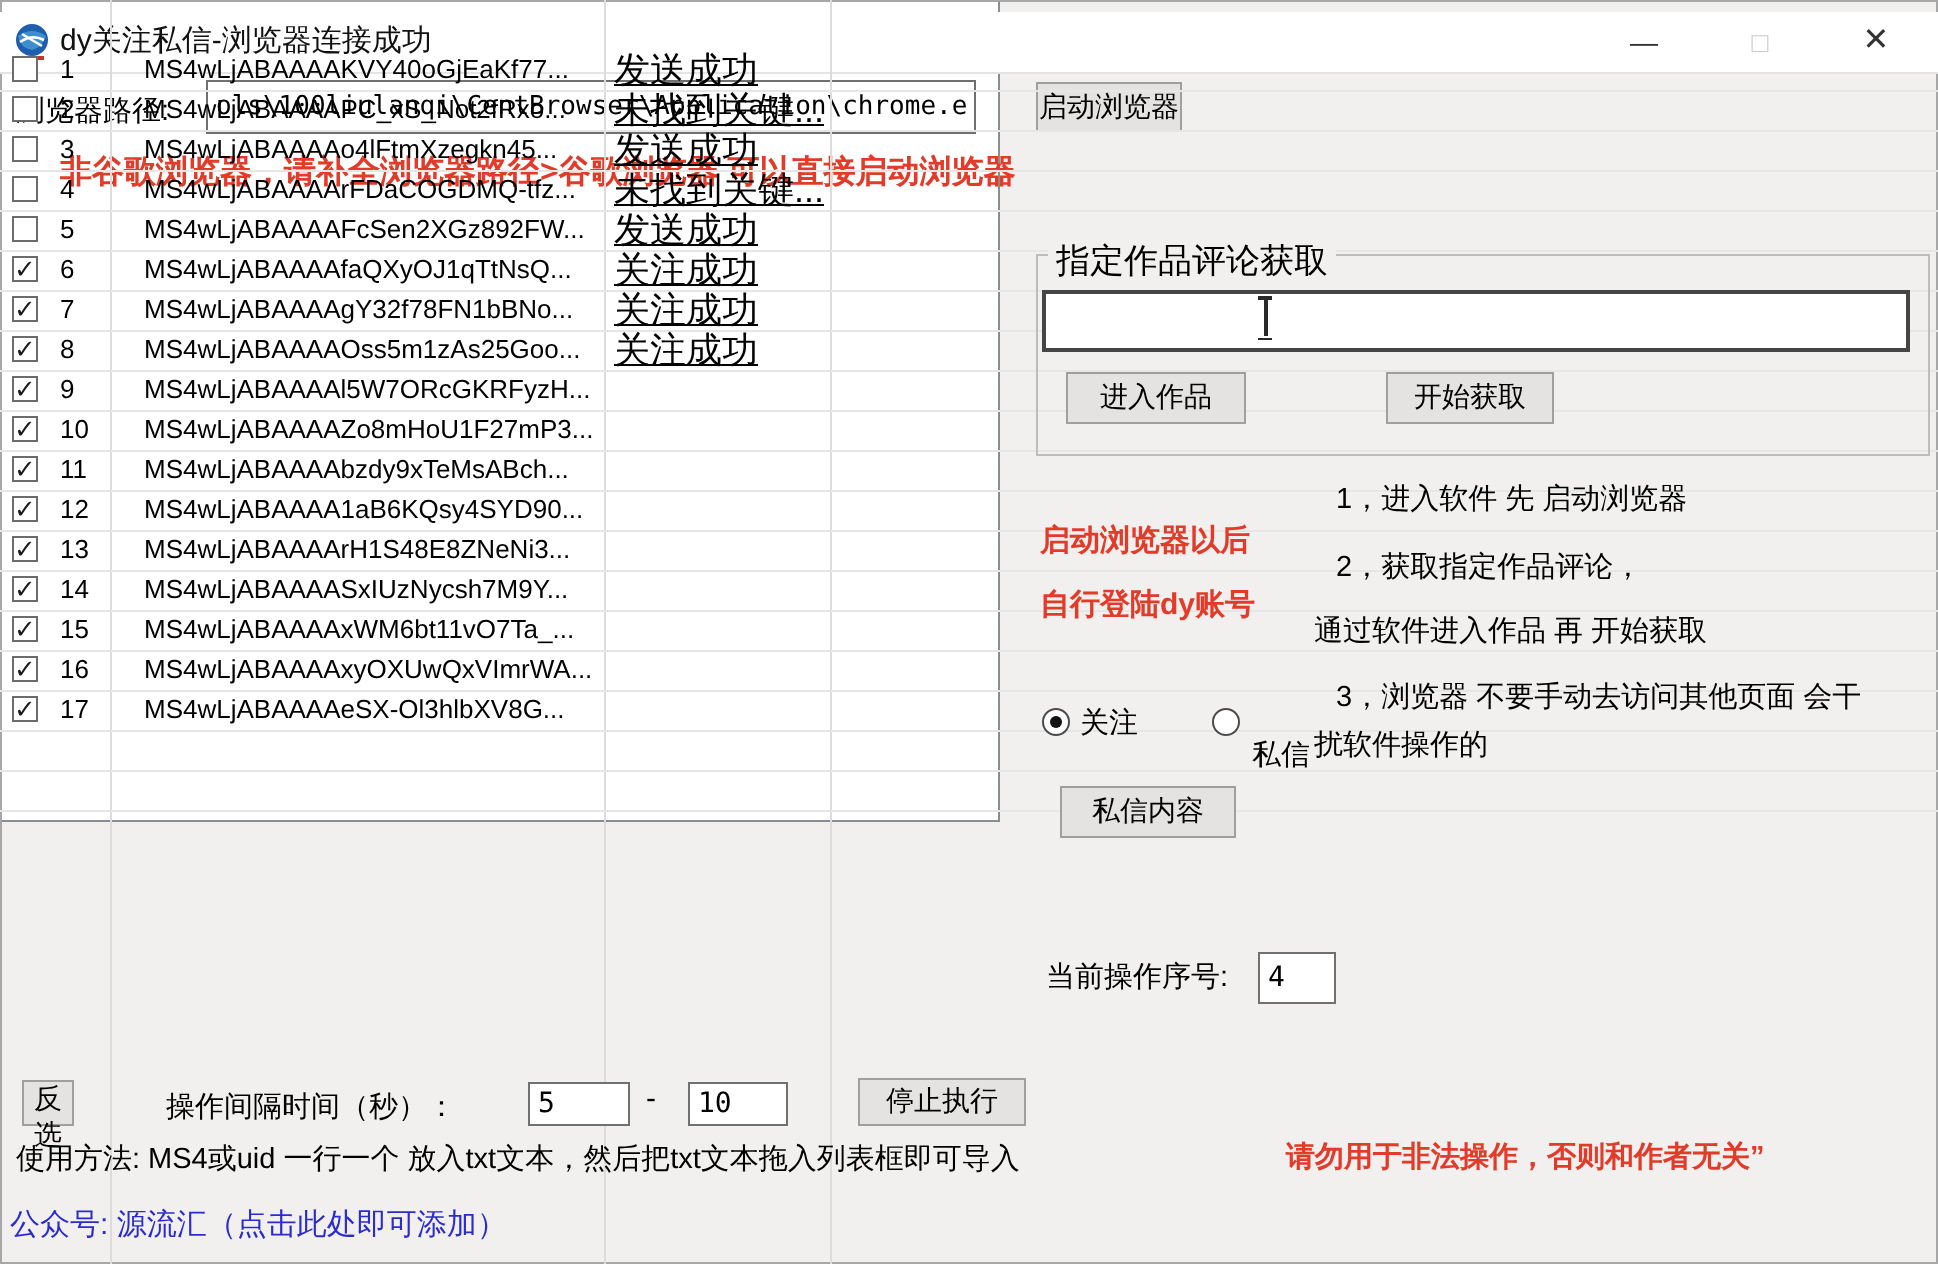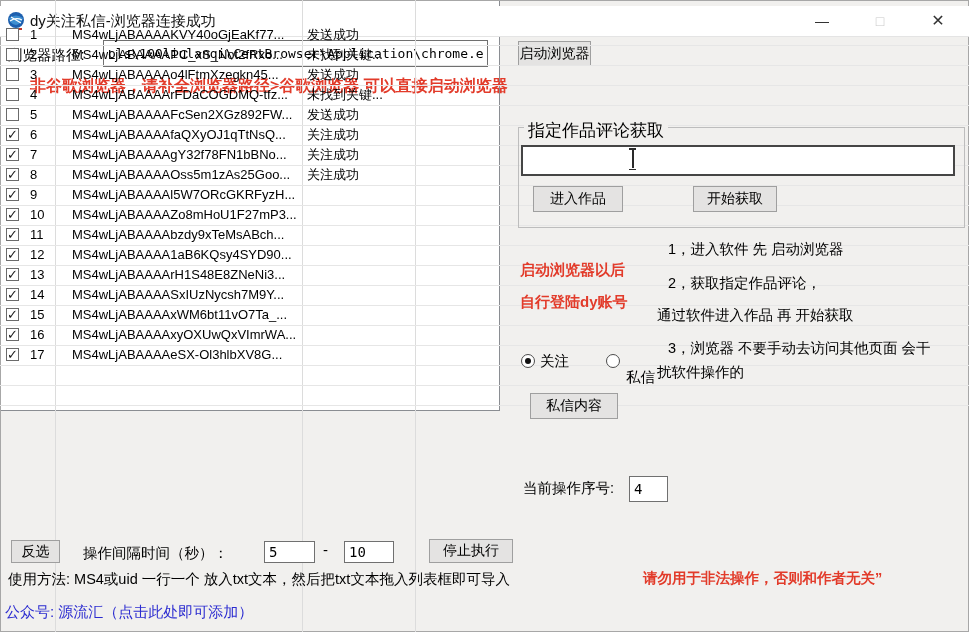--- a/index.html
+++ b/index.html
@@ -34,21 +34,21 @@
   #list{left:8px;top:122px;width:500px;height:411px;background:#fff;border:1px solid #8a8d92;box-sizing:border-box;}
   #list .vline{position:absolute;top:0;bottom:0;width:1px;background:#dcdcdc;}
   #list .hdr{position:absolute;left:0;top:0;right:0;height:25px;border-bottom:1px solid #d4d4d4;}
   #list .hdr span{position:absolute;top:0;line-height:25px;font-size:14px;color:#000;}
   .lrow{position:absolute;left:0;right:0;height:20px;border-bottom:1px solid #e6e6e6;}
   .cb{position:absolute;left:6px;top:3px;width:13px;height:13px;border:1px solid #6b6b6b;background:#fff;
       box-sizing:border-box;font-size:13px;line-height:11px;text-align:center;color:#1a1a1a;}
   .cell-num{position:absolute;left:30px;top:0;line-height:20px;font-size:13px;}
   .cell-ms4{position:absolute;left:72px;top:0;line-height:20px;font-size:13px;
             font-family:Liberation Sans, sans-serif;white-space:nowrap;}
-  .cell-status{position:absolute;left:307px;top:0;line-height:20px;font-size:13px;white-space:nowrap;}
+  .cell-status{position:absolute;left:307px;top:0;line-height:20px;font-size:18px;white-space:nowrap;text-decoration:underline;}
 
   
   #groupbox{left:518px;top:127px;width:447px;height:101px;border:1px solid #bdbdbd;box-sizing:border-box;}
   #group-legend{left:524px;top:119px;background:#f1f0ee;padding:0 4px;font-size:17px;}
   #comment-input{left:521px;top:145px;width:434px;height:31px;border:2px solid #454545;background:#fff;box-sizing:border-box;}
   #enter-btn{left:533px;top:186px;width:90px;height:26px;}
   #fetch-btn{left:693px;top:186px;width:84px;height:26px;}
 
   
   #ibeam{left:628px;top:148px;width:9px;height:22px;}
@@ -70,21 +70,21 @@
   .radio.sel::after{content:"";position:absolute;left:3px;top:3px;width:6px;height:6px;border-radius:50%;background:#111;}
   #radio-follow{left:521px;top:354px;}
   #radio-follow-label{left:540px;top:352px;}
   #radio-dm{left:606px;top:354px;}
   #radio-dm-label{left:626px;top:368px;}
   #dm-btn{left:530px;top:393px;width:88px;height:26px;}
   #index-label{left:523px;top:479px;}
   #index-input{left:629px;top:476px;width:39px;height:26px;font-size:14px;}
 
   
-  #invert-btn{left:11px;top:540px;width:49px;height:23px;}
+  #invert-btn{left:11px;top:540px;width:26px;height:23px;}
   #interval-label{left:83px;top:544px;}
   #min-input{left:264px;top:541px;width:51px;height:22px;font-size:14px;}
   #dash{left:323px;top:541px;font-size:15px;}
   #max-input{left:344px;top:541px;width:50px;height:22px;font-size:14px;}
   #stop-btn{left:429px;top:539px;width:84px;height:24px;}
   #usage{left:8px;top:570px;}
   #warning-bottom{left:643px;top:569px;font-size:14.5px;font-weight:bold;}
   #mp-line{left:5px;top:603px;font-size:15px;}
 </style>
 </head>

